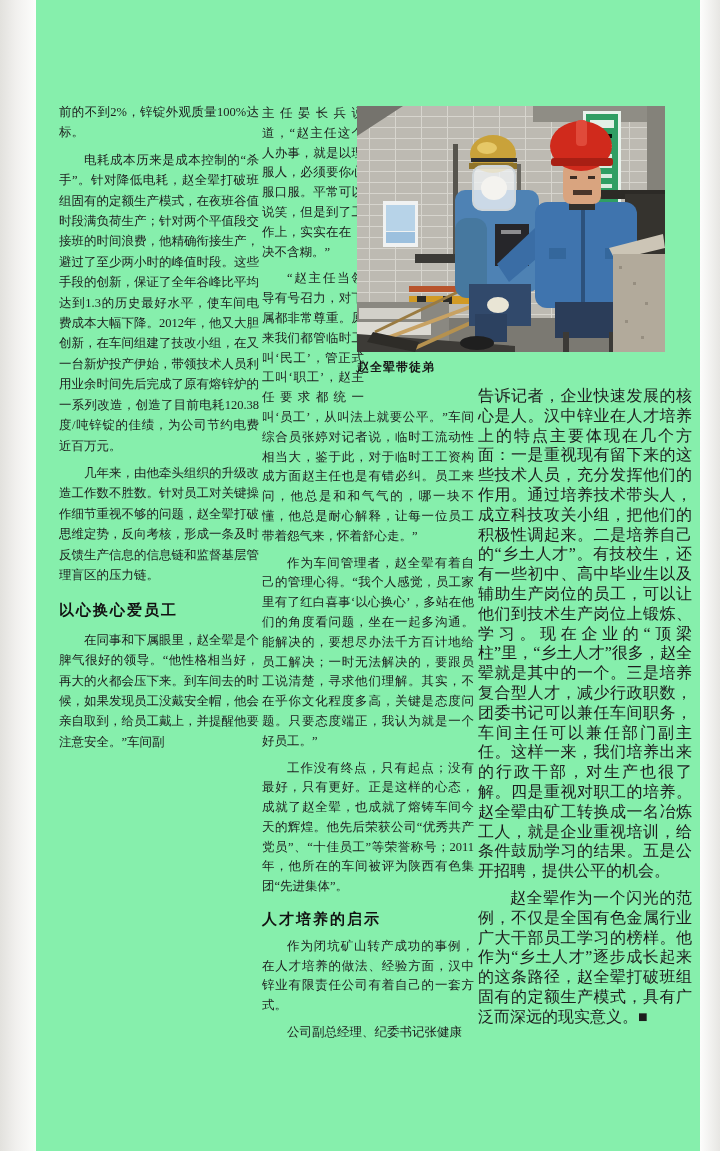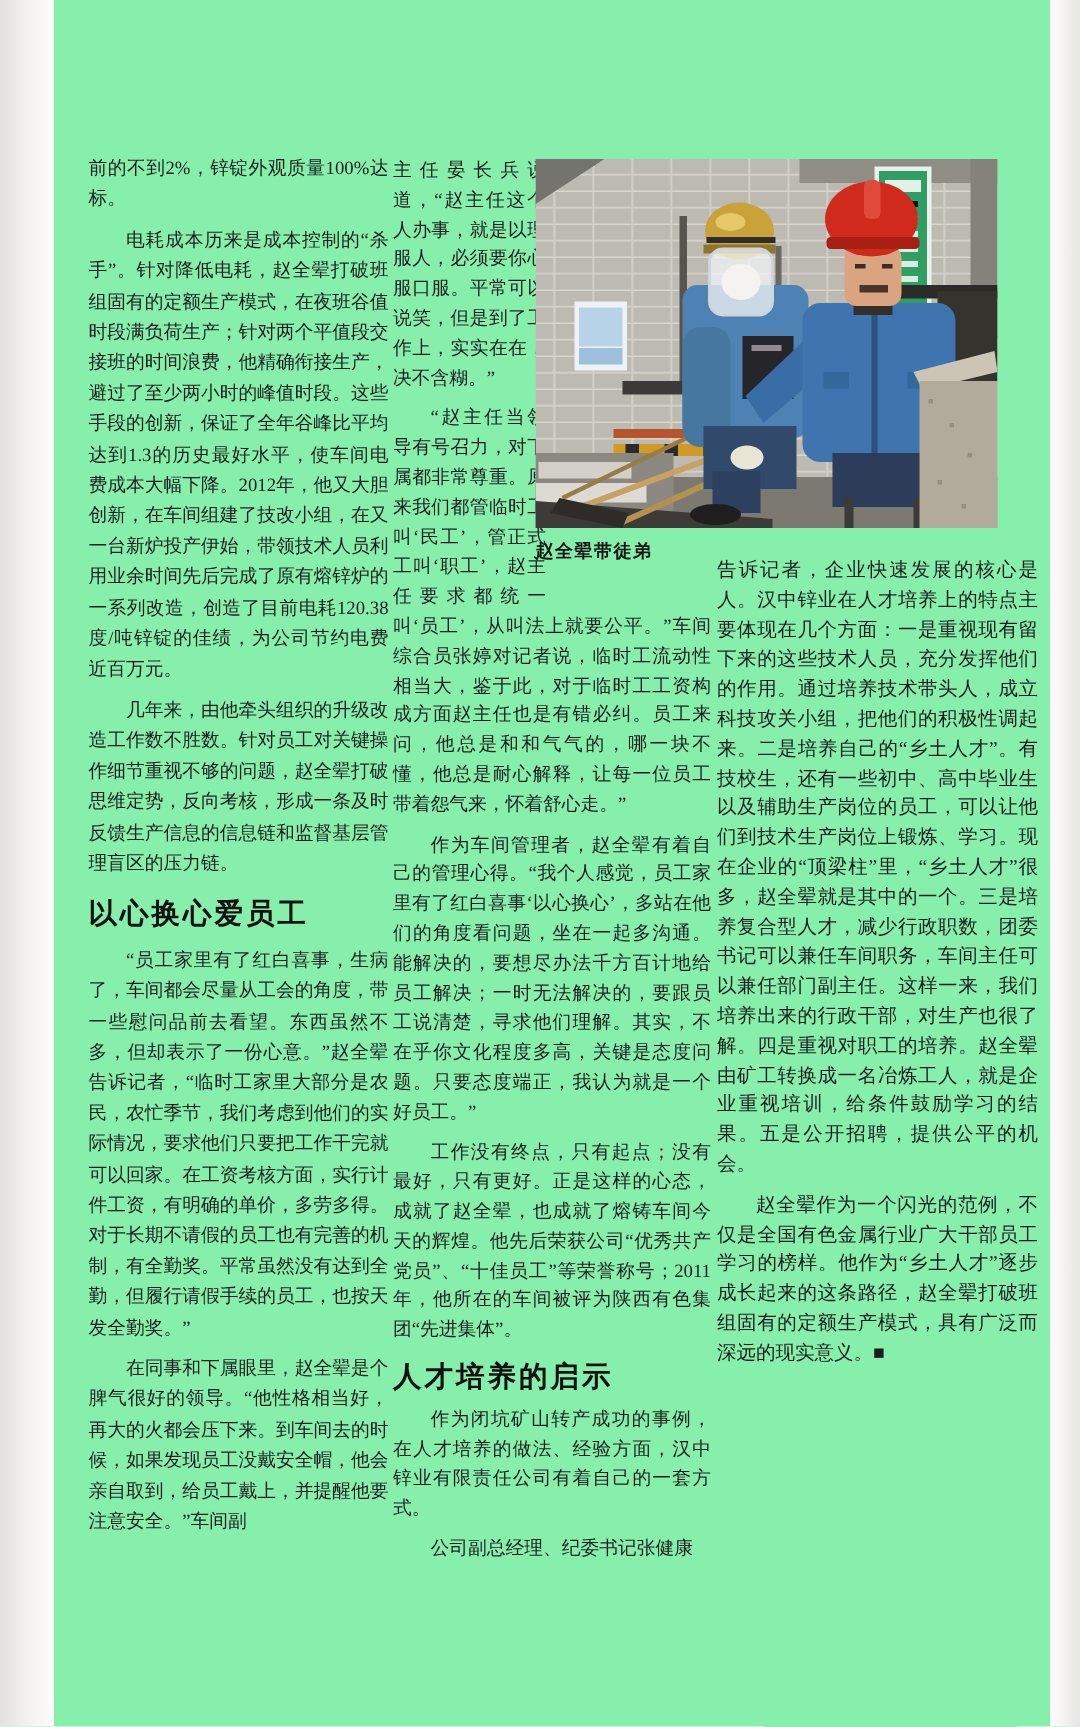--- a/index.html
+++ b/index.html
@@ -11,24 +11,24 @@
   }
   .edge-left{position:absolute;left:0;top:0;width:36px;height:1151px;
     background:linear-gradient(to right,#e2e1dd 0%,#f1f0ee 45%,#fdfdfc 100%);}
   .edge-right{position:absolute;right:0;top:0;width:20px;height:1151px;
     background:linear-gradient(to left,#e7e6e3 0%,#fdfdfc 100%);}
   .col{position:absolute;text-align:justify;text-justify:inter-ideograph;}
   .col p{margin:0 0 7px 0;text-indent:2em;}
   .col p.flush{text-indent:0;}
   .col1{left:59px;top:102px;width:200px;font-size:12.5px;line-height:20.4px;}
   .col2{left:262px;top:104px;width:212px;font-size:12.5px;line-height:19.8px;}
-  .col3{left:478px;top:370px;width:214px;font-size:13px;line-height:19.8px;}
+  .col3{left:478px;top:386px;width:214px;font-size:16px;line-height:19.8px;}
   .sec-heading{
     font-family:"Liberation Sans","DejaVu Sans",sans-serif;
-    font-size:19px;font-weight:bold;letter-spacing:2px;
+    font-size:15px;font-weight:bold;letter-spacing:2px;
     margin:15px 0 9px 0;text-indent:0;color:#111;text-align:left;
   }
   .col2 .sec-heading{margin:12px 0 8px 0;}
   .photo-spacer{float:right;width:110px;height:294px;}
   .photo-wrap{position:absolute;left:357px;top:106px;width:308px;}
   .photo-frame{width:308px;height:246px;display:block;}
   .photo-caption{
     font-family:Liberation Mono, monospace;
     font-weight:bold;font-size:12px;margin-top:7px;color:#161616;letter-spacing:1px;
   }
@@ -46,21 +46,20 @@
 
 <div class="page">
   <div class="edge-left"></div>
   <div class="edge-right"></div>
 
   <div class="col col1">
     <p class="flush">前的不到2%，锌锭外观质量100%达标。</p>
     <p>电耗成本历来是成本控制的“杀手”。针对降低电耗，赵全翚打破班组固有的定额生产模式，在夜班谷值时段满负荷生产；针对两个平值段交接班的时间浪费，他精确衔接生产，避过了至少两小时的峰值时段。这些手段的创新，保证了全年谷峰比平均达到1.3的历史最好水平，使车间电费成本大幅下降。2012年，他又大胆创新，在车间组建了技改小组，在又一台新炉投产伊始，带领技术人员利用业余时间先后完成了原有熔锌炉的一系列改造，创造了目前电耗120.38度/吨锌锭的佳绩，为公司节约电费近百万元。</p>
     <p>几年来，由他牵头组织的升级改造工作数不胜数。针对员工对关键操作细节重视不够的问题，赵全翚打破思维定势，反向考核，形成一条及时反馈生产信息的信息链和监督基层管理盲区的压力链。</p>
     <h2 class="sec-heading">以心换心爱员工</h2>
-    <p>“员工家里有了红白喜事，生病了，车间都会尽量从工会的角度，带一些慰问品前去看望。东西虽然不多，但却表示了一份心意。”赵全翚告诉记者，“临时工家里大部分是农民，农忙季节，我们考虑到他们的实际情况，要求他们只要把工作干完就可以回家。在工资考核方面，实行计件工资，有明确的单价，多劳多得。对于长期不请假的员工也有完善的机制，有全勤奖。平常虽然没有达到全勤，但履行请假手续的员工，也按天发全勤奖。”</p>
     <p>在同事和下属眼里，赵全翚是个脾气很好的领导。“他性格相当好，再大的火都会压下来。到车间去的时候，如果发现员工没戴安全帽，他会亲自取到，给员工戴上，并提醒他要注意安全。”车间副</p>
   </div>
 
   <div class="col col2">
     <div class="photo-spacer"></div>
     <p class="flush">主任晏长兵说道，“赵主任这个人办事，就是以理服人，必须要你心服口服。平常可以说笑，但是到了工作上，实实在在，决不含糊。”</p>
     <p>“赵主任当领导有号召力，对下属都非常尊重。原来我们都管临时工叫‘民工’，管正式工叫‘职工’，赵主任要求都统一叫‘员工’，从叫法上就要公平。”车间综合员张婷对记者说，临时工流动性相当大，鉴于此，对于临时工工资构成方面赵主任也是有错必纠。员工来问，他总是和和气气的，哪一块不懂，他总是耐心解释，让每一位员工带着怨气来，怀着舒心走。”</p>
     <p>作为车间管理者，赵全翚有着自己的管理心得。“我个人感觉，员工家里有了红白喜事‘以心换心’，多站在他们的角度看问题，坐在一起多沟通。能解决的，要想尽办法千方百计地给员工解决；一时无法解决的，要跟员工说清楚，寻求他们理解。其实，不在乎你文化程度多高，关键是态度问题。只要态度端正，我认为就是一个好员工。”</p>
     <p>工作没有终点，只有起点；没有最好，只有更好。正是这样的心态，成就了赵全翚，也成就了熔铸车间今天的辉煌。他先后荣获公司“优秀共产党员”、“十佳员工”等荣誉称号；2011年，他所在的车间被评为陕西有色集团“先进集体”。</p>
     <h2 class="sec-heading">人才培养的启示</h2>

